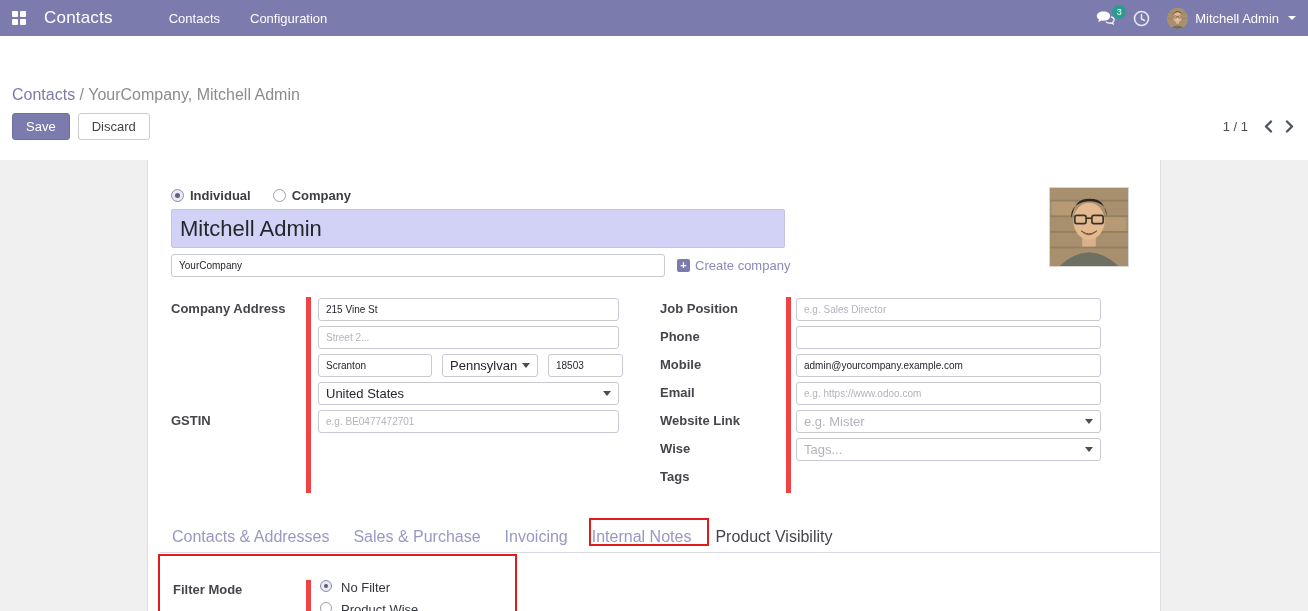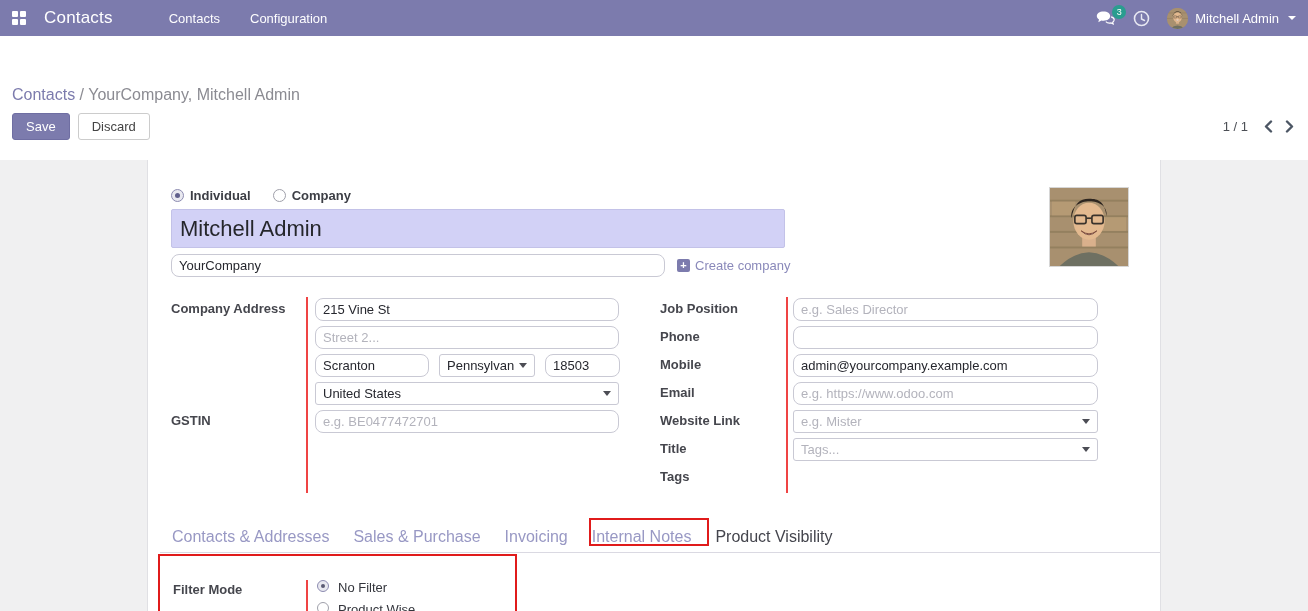--- a/index.html
+++ b/index.html
@@ -38,32 +38,32 @@
   .sheet { width:1014px; margin:8px auto; background:#fff; border:1px solid #e0e0e4; border-top:none; height:100%; position:relative; padding:28px 0 0 23px; }
 
   .photo-box { position:absolute; top:27px; right:31px; width:80px; height:80px; border:1px solid #d6d6d6; background:#a8906f; cursor:pointer; }
 
   .radio-row { display:flex; align-items:center; gap:22px; }
   .radio-opt { display:flex; align-items:center; gap:6px; cursor:pointer; font-weight:bold; color:#3c3e45; }
   .radio { width:13px; height:13px; border:1px solid #9fa0aa; border-radius:50%; background:#fff; position:relative; flex:none; }
   .radio.checked { background:#e9e9f0; border-color:#8d8cb1; }
   .radio.checked::after { content:''; position:absolute; inset:3px; border-radius:50%; background:#61608c; }
 
-  input.o-input { border:1px solid #c9c9d4; border-radius:8px; height:23px; padding:0 7px; font-size:13px; font-family:"Liberation Sans", sans-serif; color:#26272e; background:#fff; outline:none; }
+  input.o-input { border:1px solid #c9c9d4; border-radius:3px; height:23px; padding:0 7px; font-size:10px; font-family:"Liberation Sans", sans-serif; color:#26272e; background:#fff; outline:none; }
   input.o-input::placeholder { color:#b3b3bc; }
 
   .name-input { display:block; margin-top:6px; width:614px; height:39px; font-size:22px; color:#25262b; background:#d2d1f6; border:1px solid #c3c2e8; border-radius:2px; padding:0 8px; }
   .company-row { margin-top:6px; display:flex; align-items:center; }
   .company-input { width:494px; }
   .create-company { margin-left:12px; color:#8a89ba; display:flex; align-items:center; gap:5px; cursor:pointer; }
   .plus-square { width:13px; height:13px; border-radius:2px; background:#7c7bad; color:#fff; font-size:11px; line-height:13px; text-align:center; font-weight:bold; }
 
   .groups { display:flex; margin-top:20px; }
   .g-label-col { font-weight:bold; color:#45464d; }
-  .g-sep { border-left:2px solid #ef4444; }
+  .g-sep { border-left:5px solid #ef4444; }
   .o-row { height:24px; margin-bottom:4px; display:flex; align-items:center; }
   .left-group { display:flex; }
   .left-group .g-label-col { width:135px; }
   .left-group .g-fields { width:313px; padding-left:7px; }
   .lbl { padding-top:4px; height:24px; margin-bottom:4px; display:block; }
   .right-group { display:flex; margin-left:41px; }
   .right-group .g-label-col { width:126px; }
   .right-group .g-fields { width:318px; padding-left:5px; }
   .w-full { width:305px; }
   .city-row { display:flex; gap:10px; }
@@ -242,21 +242,21 @@
         </div>
       </div>
 
       <div class="right-group">
         <div class="g-label-col">
           <span class="lbl">Job Position</span>
           <span class="lbl">Phone</span>
           <span class="lbl">Mobile</span>
           <span class="lbl">Email</span>
           <span class="lbl">Website Link</span>
-          <span class="lbl">Title</span>
+          <span class="lbl">Wise</span>
           <span class="lbl">Tags</span>
         </div>
         <div class="g-fields g-sep">
           <div class="o-row">
               <input class="o-input w-full" readonly="" placeholder="e.g. Sales Director" style="">
             </div>
           <div class="o-row">
               <input class="o-input w-full" readonly="" style="">
             </div>
           <div class="o-row">

